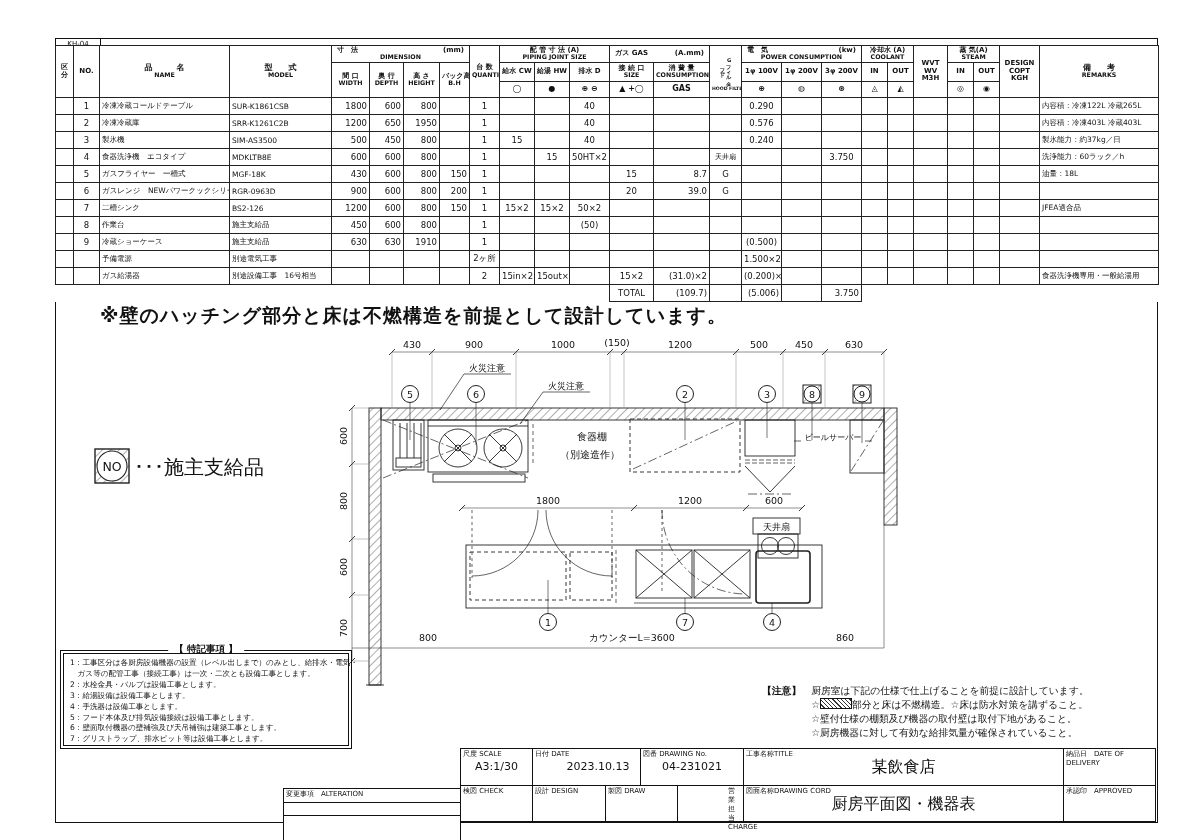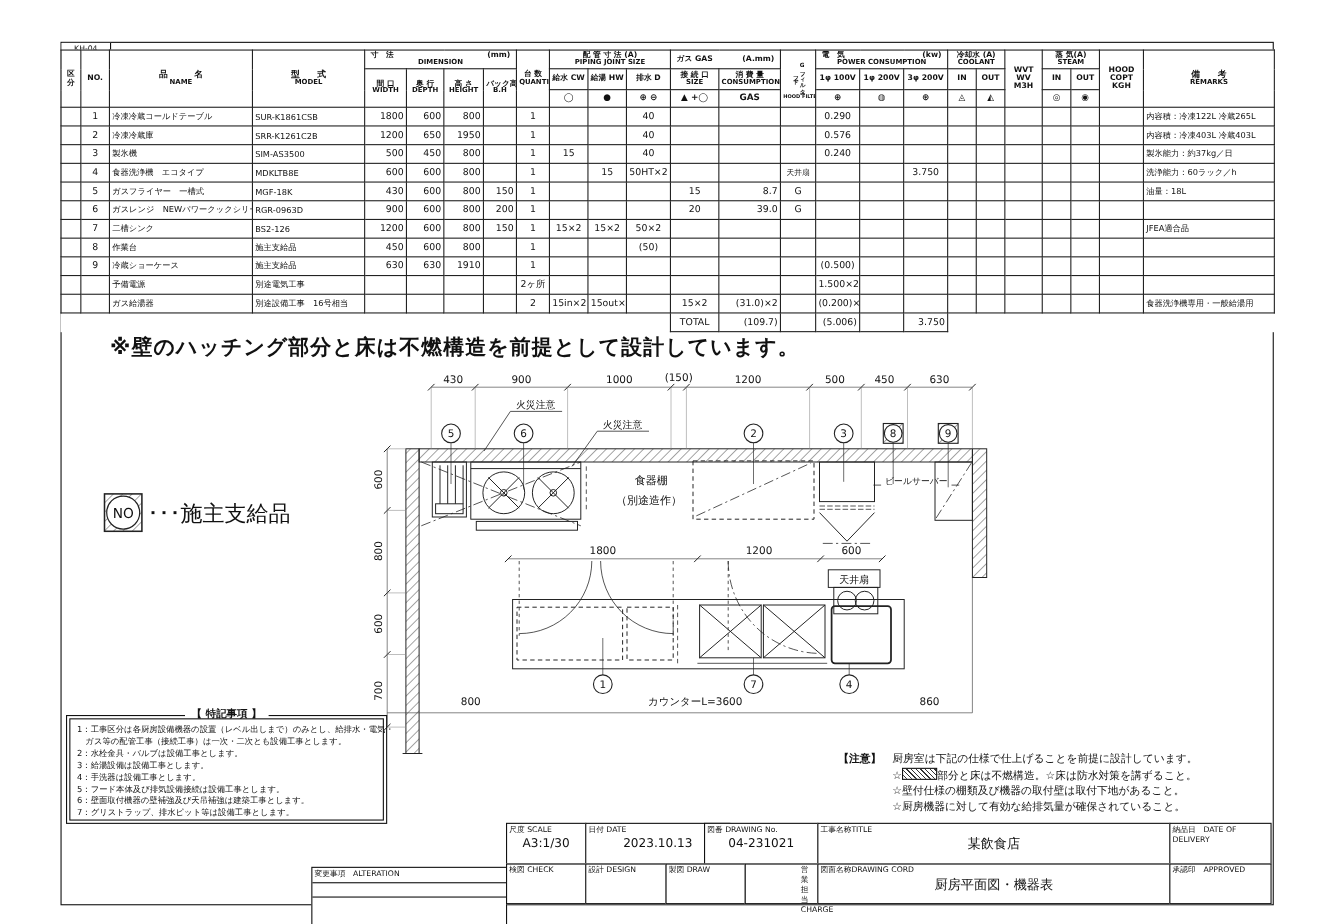--- a/index.html
+++ b/index.html
@@ -37,21 +37,21 @@
   .note-line{font-size:7.6px;line-height:10.9px;white-space:nowrap;}
   
   #caution{position:absolute;left:762px;top:684px;display:flex;font-size:9.8px;line-height:14px;}
   #caution-title{font-weight:600;margin-right:10px;}
   .hatch-swatch{display:inline-block;width:30px;height:9px;vertical-align:-1px;border:1px solid #111;
     background:repeating-linear-gradient(45deg,#fff,#fff 2px,#333 2px,#333 3px);}
   
   .tb-cell{position:absolute;border:1px solid #111;background:#fff;box-sizing:border-box;}
   .tb-label{font-size:7px;line-height:9px;padding:1px 2px;text-align:left;}
   .tb-value{font-size:11px;text-align:center;line-height:14px;}
-  .tb-value.big{font-size:12px;}
+  .tb-value.big{font-size:16px;}
   .tb-hline{position:absolute;border-top:1px solid #111;}
 </style>
 </head>
 <body>
 
 <div id="sheet">
   <div id="frame"></div>
   <div id="sheet-code">KH-04</div>
 
   <table id="equip-table">
@@ -113,21 +113,21 @@
         <th colspan="3">
             <div class="hdr-split">
               <span>電　気</span>
               <span>(kw)</span>
             </div>
             <span class="en">POWER CONSUMPTION</span>
           </th>
         <th colspan="2"><span>冷却水 (A)</span><span class="en">COOLANT</span></th>
         <th rowspan="3"><span>WVT</span><br><span>WV</span><br><span>M3H</span></th>
         <th colspan="2"><span>蒸 気(A)</span><span class="en">STEAM</span></th>
-        <th rowspan="3"><span>HOOD</span><br><span>COPT</span><br><span>KGH</span></th>
+        <th rowspan="3"><span>DESIGN</span><br><span>COPT</span><br><span>KGH</span></th>
         <th rowspan="3"><span class="jp">備　　考</span><span class="en">REMARKS</span></th>
       </tr>
       <tr style="height:19px">
         <th rowspan="2"><span>間 口</span><span class="en">WIDTH</span></th>
         <th rowspan="2"><span>奥 行</span><span class="en">DEPTH</span></th>
         <th rowspan="2"><span>高 さ</span><span class="en">HEIGHT</span></th>
         <th rowspan="2"><span>バック高</span><span class="en">B.H</span></th>
         <th>給水 CW</th>
         <th>給湯 HW</th>
         <th>排水 D</th>

